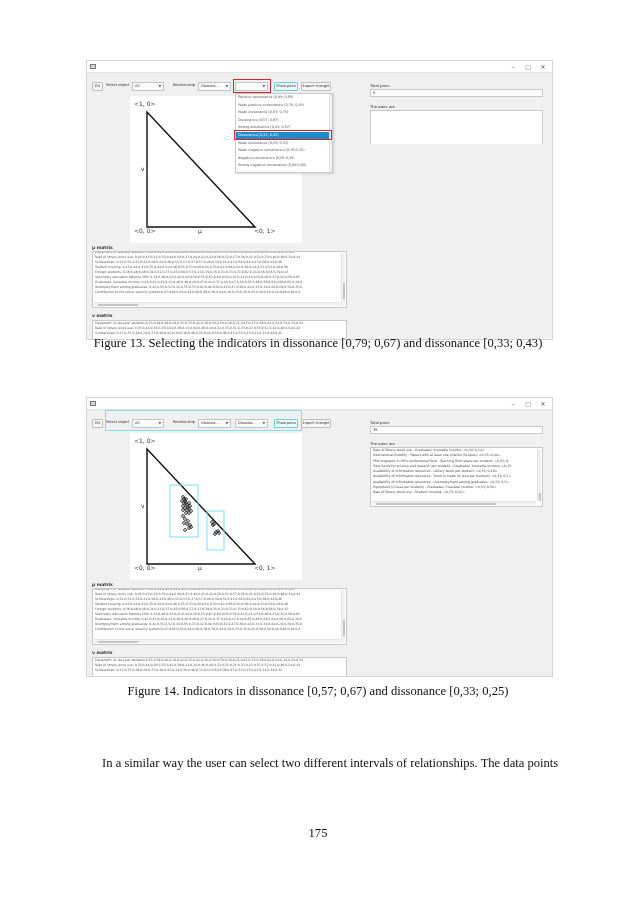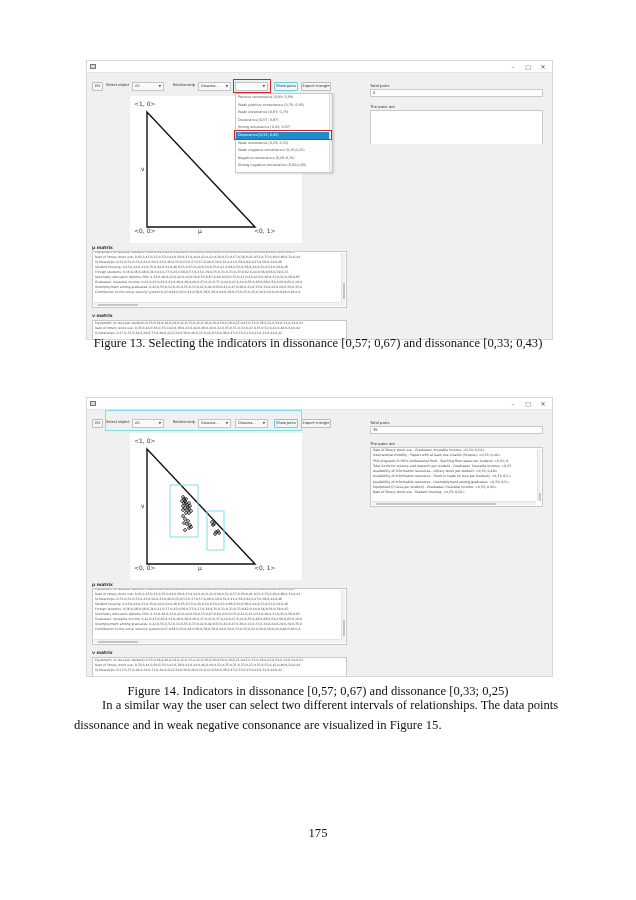--- a/index.html
+++ b/index.html
@@ -124,21 +124,21 @@
   </div>
 
   <div class="matrix-title" style="left:5px; top:252px;">ν matrix</div>
   <div class="matrix-box" style="left:5px; top:259px; width:255px; height:22px; border-bottom:none;">
     <div class="mrow">Equipment (in leva per student):0,33;0,39;0,40;0,29;0,41;0,33;0,42;0,30;0,39;0,50;0,39;0,23;0,43;0,33;0,38;0,22;0,54;0,34;0,34;0,54</div>
     <div class="mrow">Rate of library stock use: 0,33;0,44;0,56;0,35;0,42;0,38;0,41;0,44;0,46;0,40;0,32;0,35;0,31;0,33;0,47;0,35;0,52;0,42;0,40;0,54;0,44</div>
     <div class="mrow">Scholarships: 0,27;0,37;0,29;0,29;0,37;0,46;0,42;0,34;0,36;0,46;0,32;0,42;0,50;0,38;0,47;0,33;0,23;0,41;0,31;0,44;0,42</div>
   </div>
 </div>
 
-<div class="caption" style="top:336px;">Figure 13. Selecting the indicators in dissonance [0,57; 0,67) and dissonance [0,33; 0,43)</div>
+<div class="caption" style="top:336px;">Figure 13. Selecting the indicators in dissonance [0,79; 0,67) and dissonance [0,33; 0,43)</div>
 
 <div class="shot" style="left:86px; top:397px; width:467px; height:280px;">
   <div class="titlebar">
     <span class="app-icon"></span>
     <span class="win-ctl" style="right:32px;">–</span>
     <span class="win-ctl" style="right:17px;">□</span>
     <span class="win-ctl" style="right:2px;">✕</span>
   </div>
 
   <div class="cyan-outline" style="left:18px; top:12px; width:197px; height:21px;"></div>
@@ -250,18 +250,17 @@
   <div class="matrix-title" style="left:5px; top:252px;">ν matrix</div>
   <div class="matrix-box" style="left:5px; top:259px; width:255px; height:22px; border-bottom:none;">
     <div class="mrow">Equipment (in leva per student):0,33;0,39;0,40;0,29;0,41;0,33;0,42;0,30;0,39;0,50;0,39;0,23;0,43;0,33;0,38;0,22;0,54;0,34;0,34;0,54</div>
     <div class="mrow">Rate of library stock use: 0,33;0,44;0,56;0,35;0,42;0,38;0,41;0,44;0,46;0,40;0,32;0,35;0,31;0,33;0,47;0,35;0,52;0,42;0,40;0,54;0,44</div>
     <div class="mrow">Scholarships: 0,27;0,37;0,29;0,29;0,37;0,46;0,42;0,34;0,36;0,46;0,32;0,42;0,50;0,38;0,47;0,33;0,23;0,41;0,31;0,44;0,42</div>
   </div>
 </div>
 
 <div class="caption" style="top:684px;">Figure 14. Indicators in dissonance [0,57; 0,67) and dissonance [0,33; 0,25)</div>
 
-<div class="para" style="top:696px;">
+<div class="para" style="top:754px;">
   <span class="line" style="text-indent:28px;">In a similar way the user can select two different intervals of relationships. The data points</span>
-  <span class="line">dissonance and in weak negative consonance are visualized in Figure 15.</span>
 </div>
 
 <div class="page-num">175</div>
 
 </body></html>

